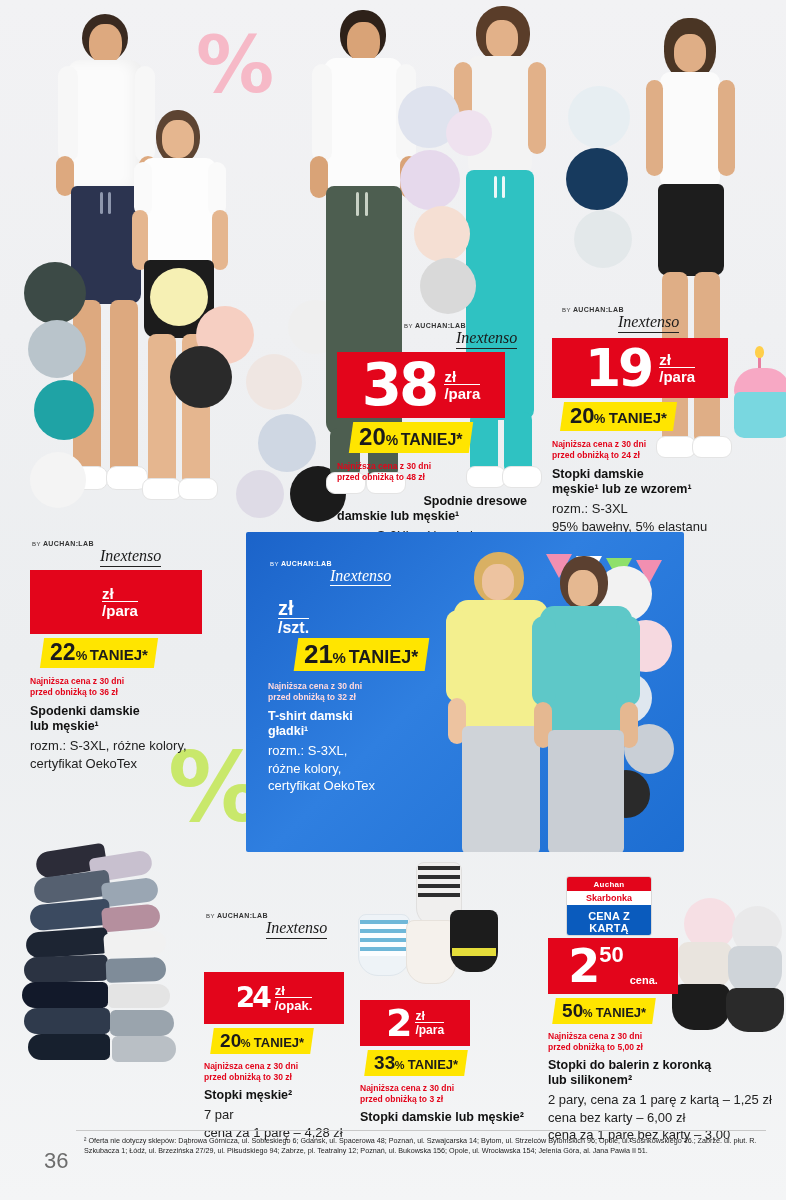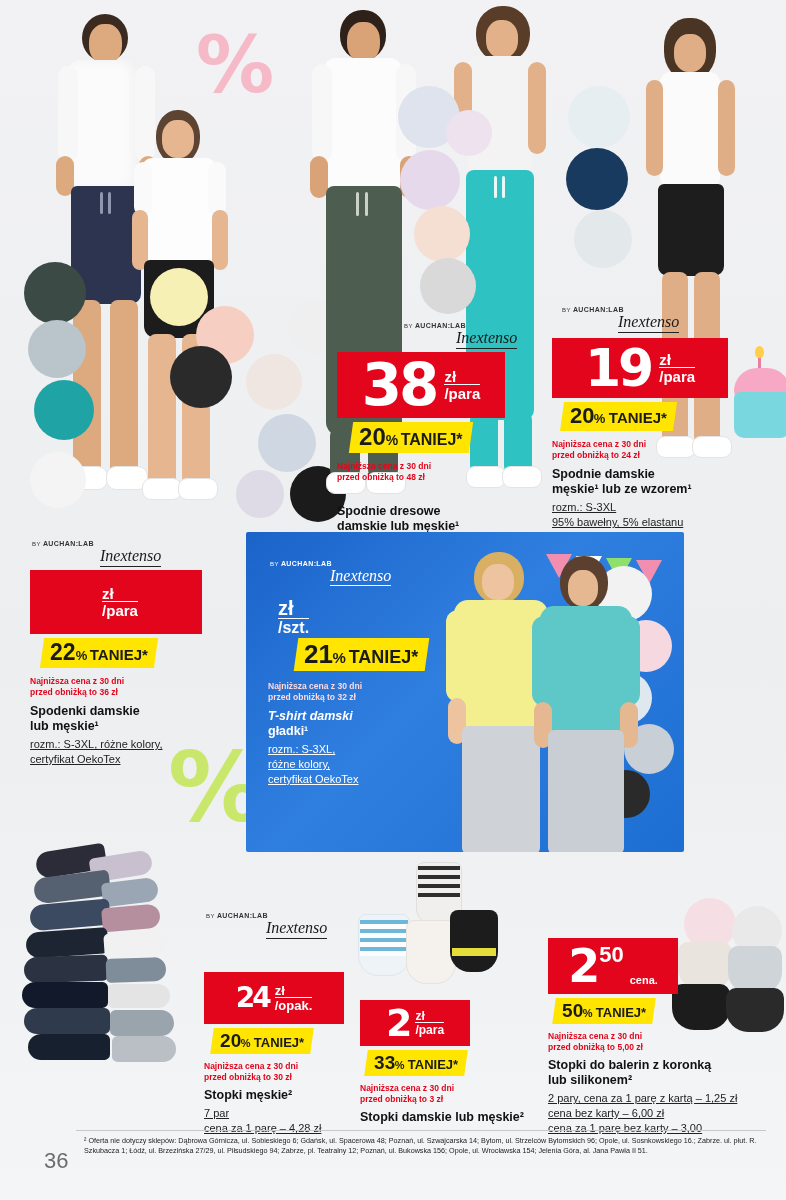--- a/index.html
+++ b/index.html
@@ -56,25 +56,24 @@
     line-height: 1.25;
     font-weight: 600;
   }
   .prod-title {
     font-size: 12.5px;
     font-weight: 700;
     color: #111;
     line-height: 1.2;
   }
   .prod-desc {
-    font-size: 11px;
+    font-size: 13px;
     color: #222;
     line-height: 1.35;
     font-weight: 400;
-    text-decoration: underline;
   }
   .brand {
     font-family: "Liberation Serif", serif;
     font-style: italic;
     font-size: 16px;
     color: #1a1a1a;
   }
   .brand-lab {
     font-size: 7px;
     letter-spacing: .4px;
@@ -305,21 +304,21 @@
     </div>
     <div style="margin-top:4px;margin-left:14px;">
       <span class="yellow-box">
         <span style="font-size:24px;">20</span>
         <span style="font-size:14px;">%</span>
         <span style="font-size:16px;margin-left:3px;">TANIEJ*</span>
       </span>
     </div>
     <div class="tiny-red" style="margin-top:8px;white-space:pre-line;">Najniższa cena z 30 dni
 przed obniżką to 48 zł</div>
-    <div class="prod-title" style="margin-top:22px;">Spodnie dresowe</div>
+    <div class="prod-title" style="margin-top:12px;text-align:right;">Spodnie dresowe</div>
     <div class="prod-title">damskie lub męskie¹</div>
     <div class="prod-desc" style="margin-top:3px;white-space:pre-line;">rozm.: S-3XL, różne kolory</div>
   </div>
 
   <div class="abs" style="left:552px;top:338px;width:200px;">
     <div class="red-box" style="width:176px;height:60px;padding:0 10px;">
       <span class="price-main" style="font-size:52px;">19</span>
       <span class="unit" style="margin-left:8px;">
         <span class="u1">zł</span>
         <span class="u2">/para</span>
@@ -327,21 +326,21 @@
     </div>
     <div style="margin-top:4px;margin-left:10px;">
       <span class="yellow-box">
         <span style="font-size:22px;">20</span>
         <span style="font-size:13px;">%</span>
         <span style="font-size:15px;margin-left:3px;">TANIEJ*</span>
       </span>
     </div>
     <div class="tiny-red" style="margin-top:8px;white-space:pre-line;">Najniższa cena z 30 dni
 przed obniżką to 24 zł</div>
-    <div class="prod-title" style="margin-top:7px;">Spodnie damskie</div>
+    <div class="prod-title" style="margin-top:7px;">Stopki damskie</div>
     <div class="prod-title">męskie¹ lub ze wzorem¹</div>
     <div class="prod-desc" style="margin-top:3px;white-space:pre-line;">rozm.: S-3XL
 95% bawełny, 5% elastanu</div>
   </div>
 
   <div class="abs" style="left:30px;top:570px;width:200px;">
     <div class="red-box" style="width:172px;height:64px;padding:0 10px;">
       <span class="unit" style="margin-left:8px;">
         <span class="u1">zł</span>
         <span class="u2">/para</span>
@@ -394,21 +393,21 @@
       </div>
       <div style="margin-top:2px;margin-left:28px;">
         <span class="yellow-box">
           <span style="font-size:26px;">21</span>
           <span style="font-size:15px;">%</span>
           <span style="font-size:18px;margin-left:3px;">TANIEJ*</span>
         </span>
       </div>
       <div class="tiny-red" style="margin-top:10px;color:#ffd9de;white-space:pre-line;">Najniższa cena z 30 dni
 przed obniżką to 32 zł</div>
-      <div class="prod-title" style="margin-top:7px;color:#fff;font-style:italic;">T-shirt damski</div>
+      <div class="prod-title" style="margin-top:7px;color:#fff;">T-shirt damski</div>
       <div class="prod-title" style="color:#fff;">gładki¹</div>
       <div class="prod-desc" style="margin-top:3px;color:#fff;white-space:pre-line;">rozm.: S-3XL,
 różne kolory,
 certyfikat OekoTex</div>
     </div>
 
     <div class="abs" style="left:198px;top:20px;width:120px;height:300px;">
       <div class="abs" style="left:30px;top:0;width:50px;height:52px;border-radius:48%;background:#d9b063;"></div>
       <div class="abs" style="left:38px;top:12px;width:32px;height:36px;border-radius:45%;background:#edc3a0;"></div>
       <div class="abs" style="left:10px;top:48px;width:94px;height:130px;border-radius:14px 14px 10px 10px;background:#f3ef8e;"></div>
@@ -504,20 +503,25 @@
         <span style="font-size:19px;">33</span>
         <span style="font-size:11px;">%</span>
         <span style="font-size:13px;margin-left:3px;">TANIEJ*</span>
       </span>
     </div>
     <div class="tiny-red" style="margin-top:7px;white-space:pre-line;">Najniższa cena z 30 dni
 przed obniżką to 3 zł</div>
     <div class="prod-title" style="margin-top:6px;">Stopki damskie lub męskie²</div>
   </div>
 
+  <div class="skarbonka" style="left:566px;top:876px;">
+    <div class="top">Auchan</div>
+    <div class="mid">Skarbonka</div>
+    <div class="bot">CENA Z KARTĄ</div>
+  </div>
 
   <div class="abs" style="left:548px;top:938px;width:230px;">
     <div class="red-box" style="width:130px;height:56px;padding:0 8px;">
       <span class="price-main" style="font-size:46px;">2</span>
       <span style="font-size:22px;font-weight:700;margin-left:2px;align-self:flex-start;margin-top:6px;">50</span>
       <span style="font-size:11px;font-weight:700;margin-left:6px;align-self:flex-end;margin-bottom:8px;">cena.</span>
     </div>
     <div style="margin-top:4px;margin-left:6px;">
       <span class="yellow-box">
         <span style="font-size:19px;">50</span>

